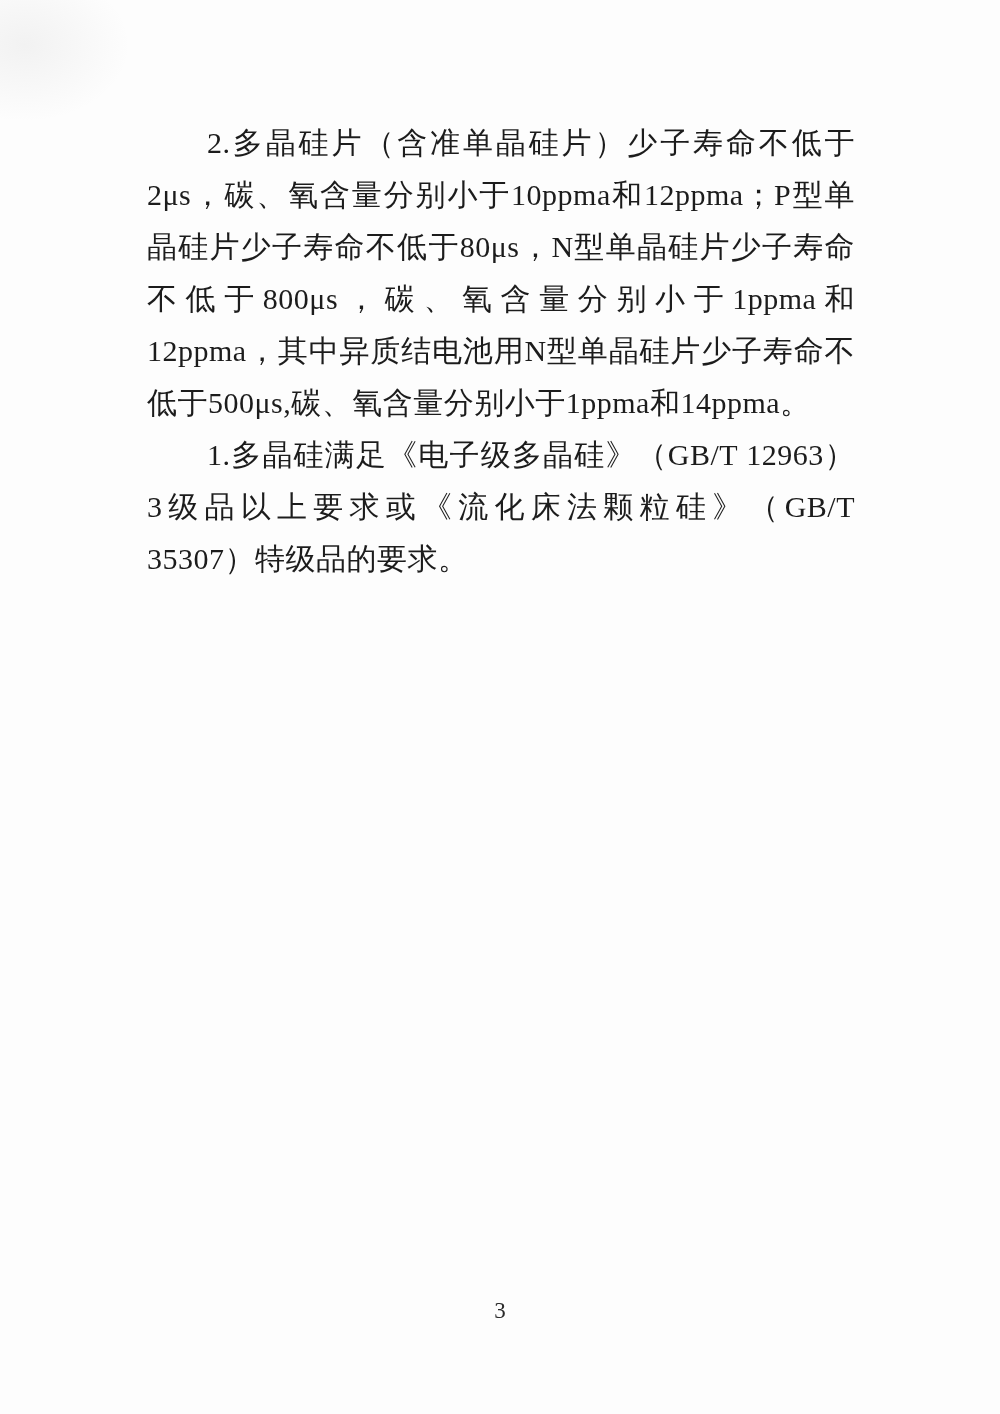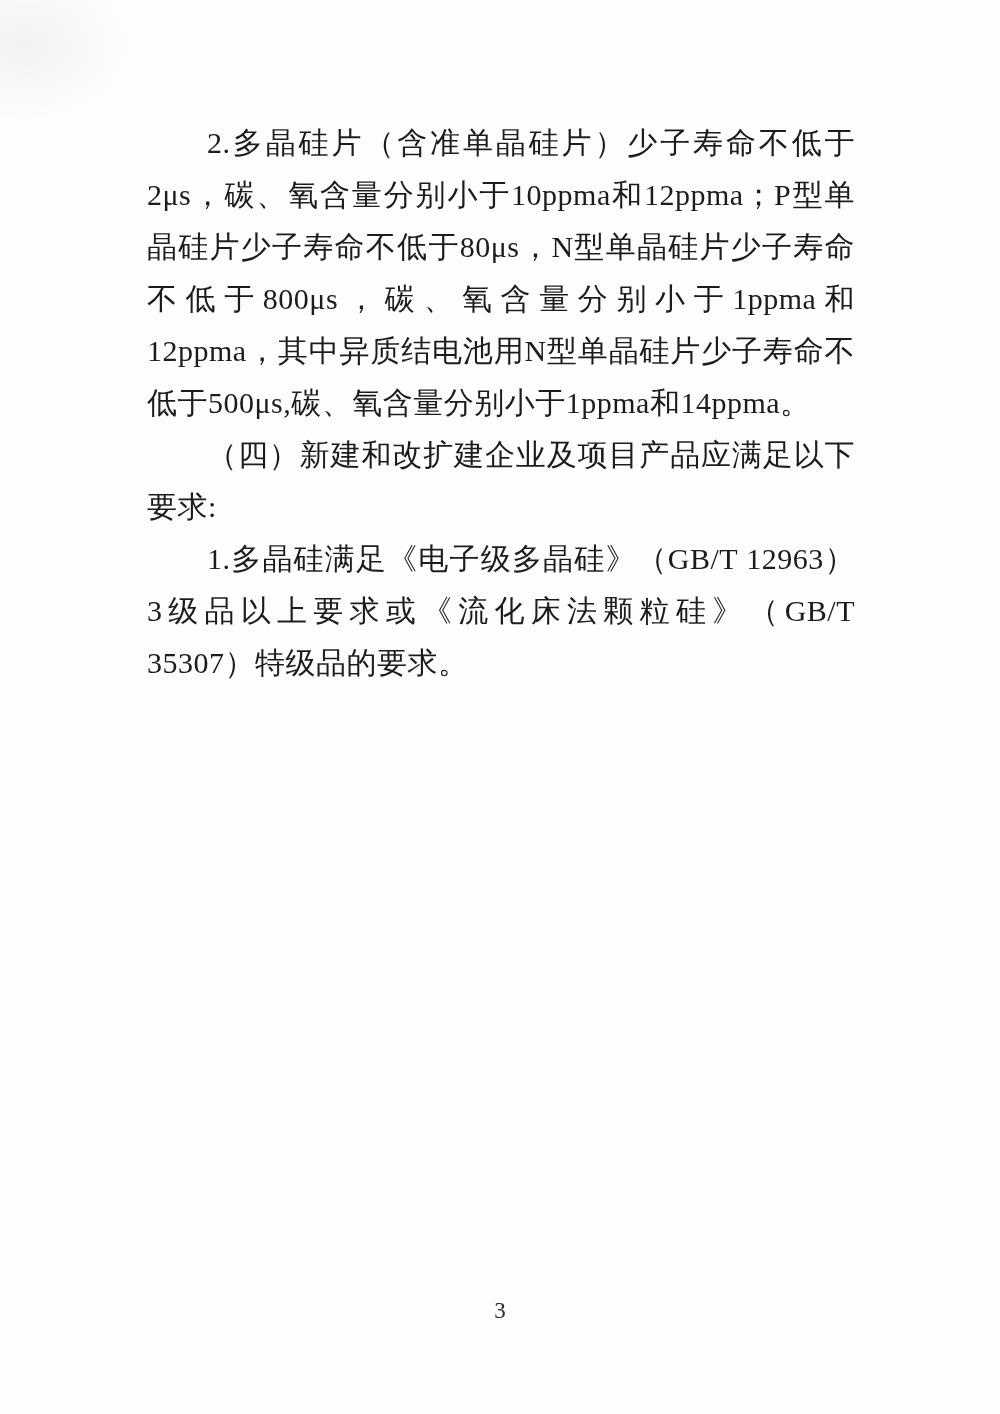--- a/index.html
+++ b/index.html
@@ -55,18 +55,17 @@
   }
 </style>
 </head>
 <body>
 
 <div class="page">
   <div class="corner-smudge"></div>
 
   <div class="content">
     <p>2.多晶硅片（含准单晶硅片）少子寿命不低于2μs，碳、氧含量分别小于10ppma和12ppma；P型单晶硅片少子寿命不低于80μs，N型单晶硅片少子寿命不低于800μs，碳、氧含量分别小于1ppma和12ppma，其中异质结电池用N型单晶硅片少子寿命不低于500μs,碳、氧含量分别小于1ppma和14ppma。</p>
-    <p>（四）新建和改扩建企业及项目产品应满足以下要求:</p>
     <p>1.多晶硅满足《电子级多晶硅》（GB/T 12963）3级品以上要求或《流化床法颗粒硅》（GB/T 35307）特级品的要求。</p>
   </div>
 
   <div class="page-number">3</div>
 </div>
 
 </body></html>

